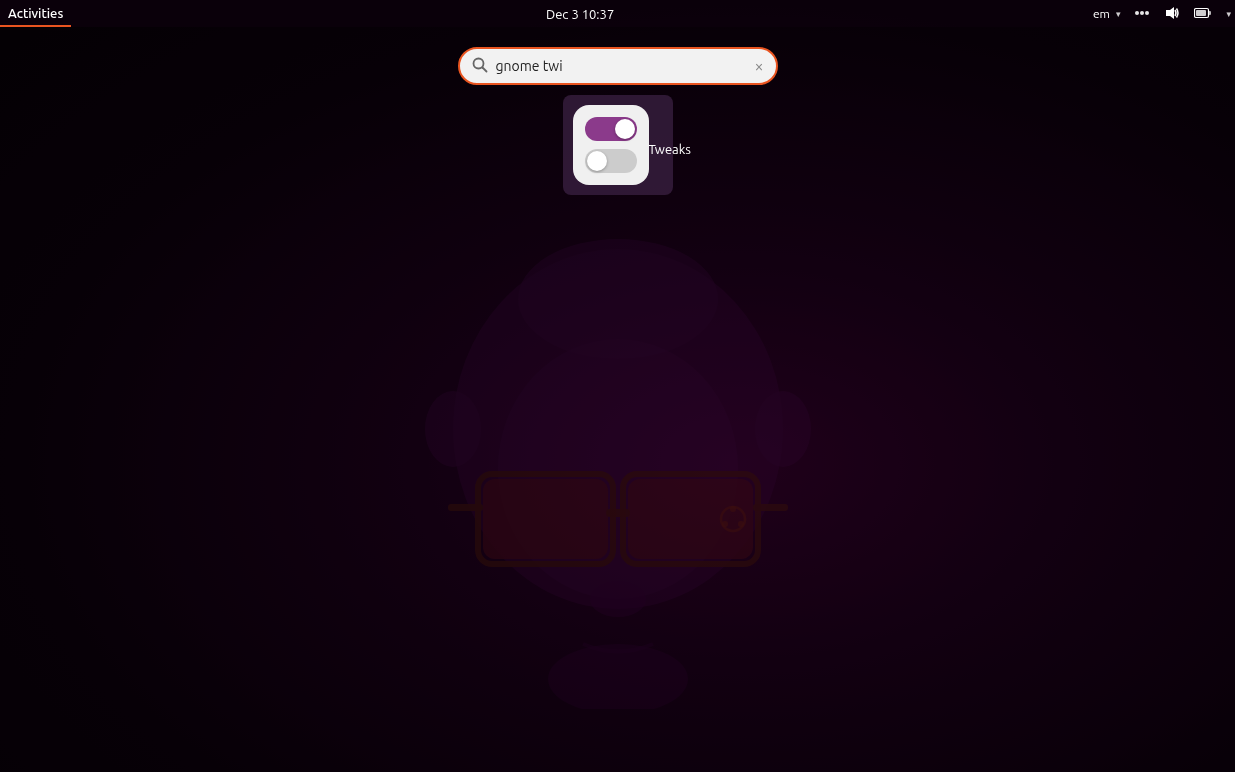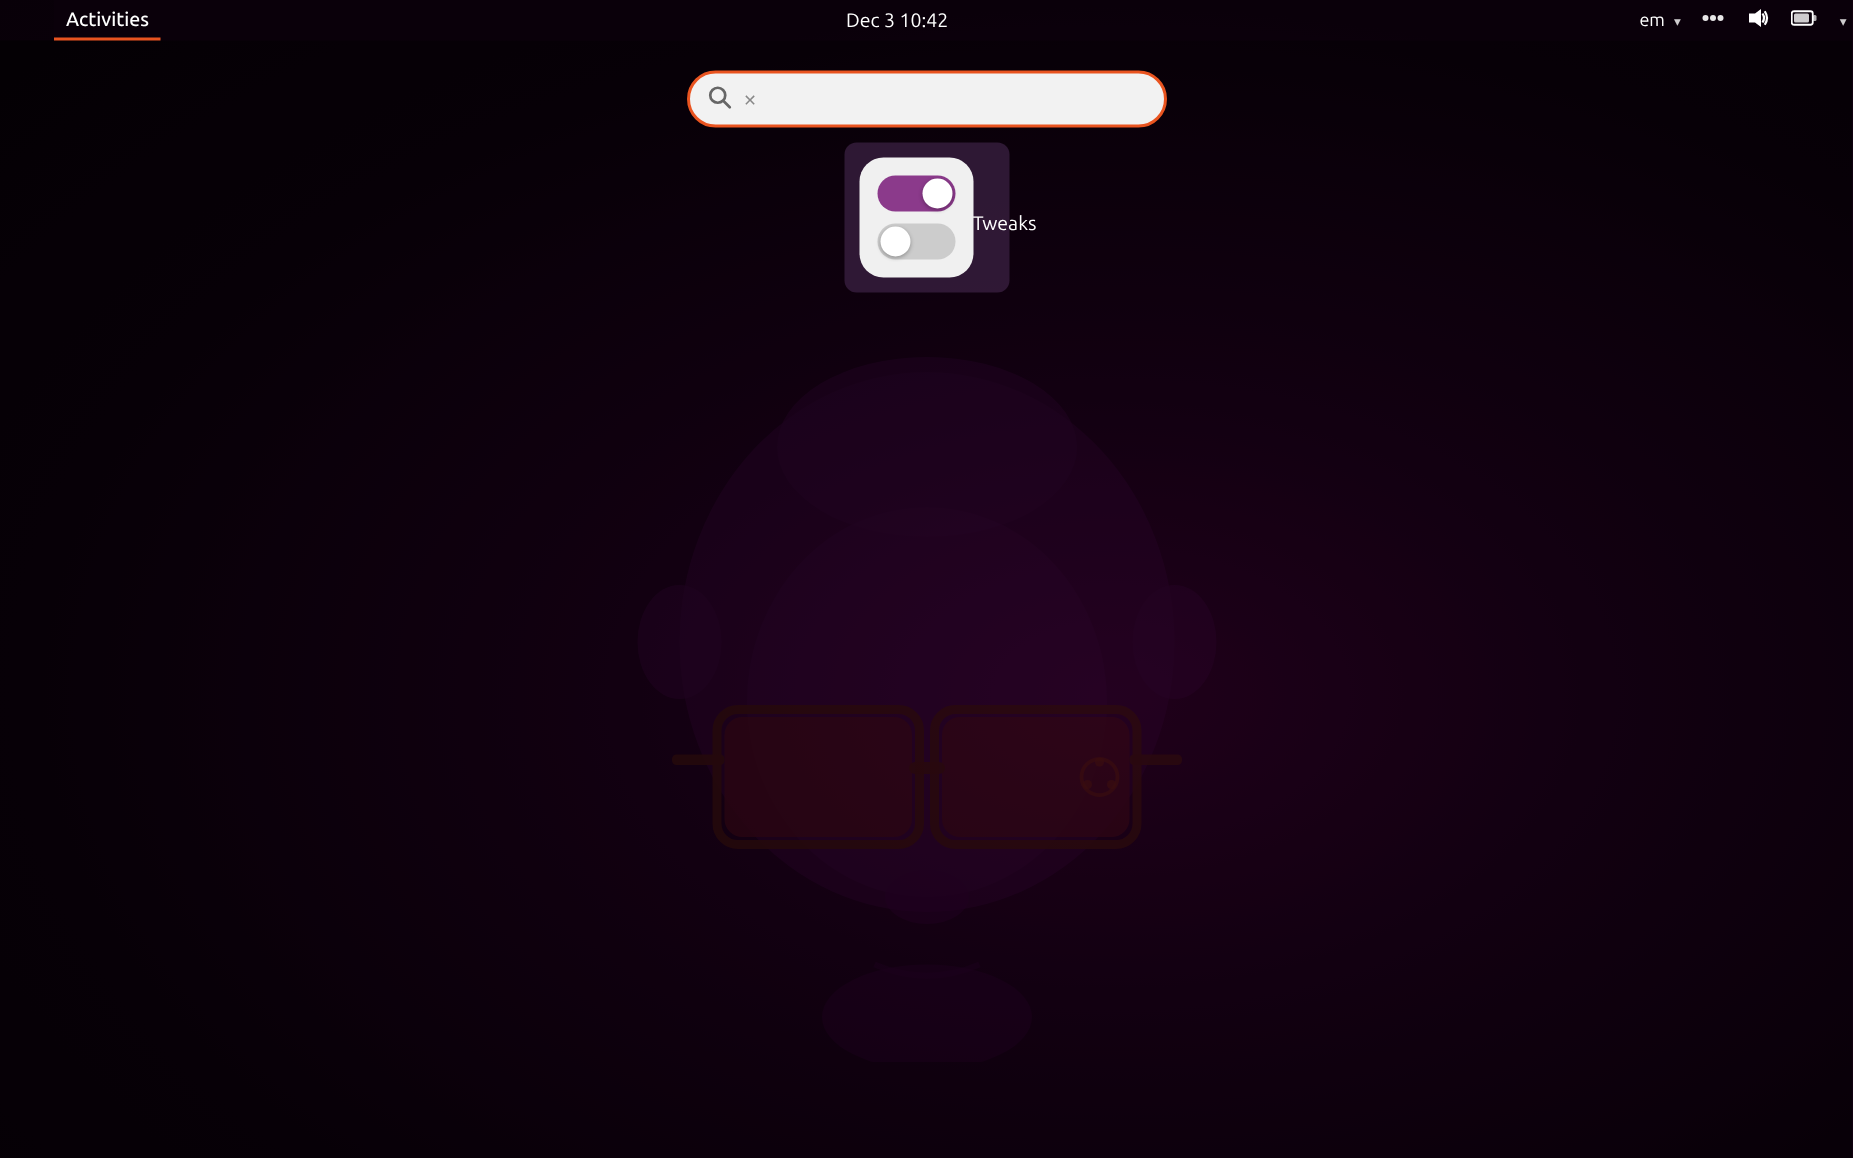--- a/index.html
+++ b/index.html
@@ -36,21 +36,20 @@
       position: absolute;
       top: 0;
       left: 0;
       right: 0;
       height: 27px;
       background: rgba(10, 0, 10, 0.85);
       display: flex;
       align-items: center;
       z-index: 100;
       padding: 0 0;
-      margin-left: 36px;
     }
 
     .topbar-activities {
       color: #fff;
       font-size: 13px;
       font-weight: 500;
       padding: 0 8px;
       cursor: pointer;
       border-bottom: 2px solid #e95420;
       height: 100%;
@@ -255,21 +254,21 @@
     <ellipse cx="65" cy="240" rx="28" ry="38" fill="#5a1060" opacity="0.7"></ellipse>
 
     <ellipse cx="395" cy="240" rx="28" ry="38" fill="#5a1060" opacity="0.7"></ellipse>
   </svg>
 </div>
 
 <div class="topbar">
   <div class="topbar-activities">Activities</div>
 
   <div class="topbar-center">
-    <span>Dec 3  10:42</span>
+    <span>Dec 3  10:37</span>
   </div>
 
   <div class="topbar-right">
     <div class="topbar-right-item">
       <span>em</span>
       <span class="dropdown-arrow">▾</span>
     </div>
     <div class="topbar-right-item">
       <span>
         <svg width="16" height="14" viewBox="0 0 16 14" fill="white" opacity="0.9">
@@ -305,20 +304,21 @@
 
 <div class="search-overlay">
 
   <div class="search-bar">
     <span class="search-icon">
       <svg width="16" height="16" viewBox="0 0 16 16" fill="none">
         <circle cx="6.5" cy="6.5" r="5" stroke="#666" stroke-width="1.8"></circle>
         <line x1="10.5" y1="10.5" x2="14.5" y2="14.5" stroke="#666" stroke-width="1.8" stroke-linecap="round"></line>
       </svg>
     </span>
+    <input type="text" class="search-input" value="gnome twi" style="">
     <span class="search-clear">×</span>
   </div>
 
   <div class="search-results">
     <div class="app-item">
       <div class="app-icon">
 
         <div class="toggle-row toggle-on">
           <div class="toggle-knob"></div>
         </div>

